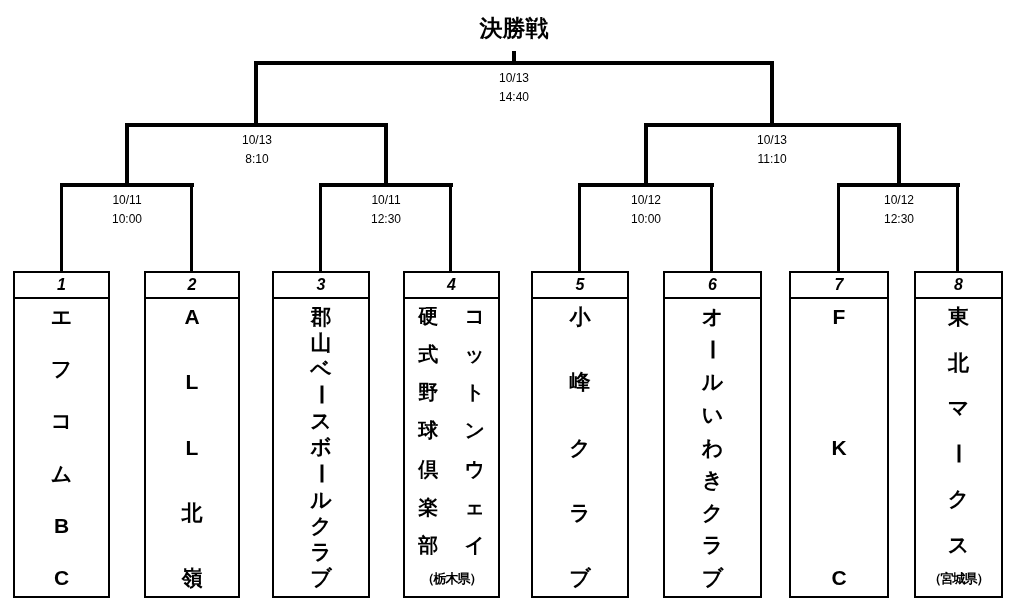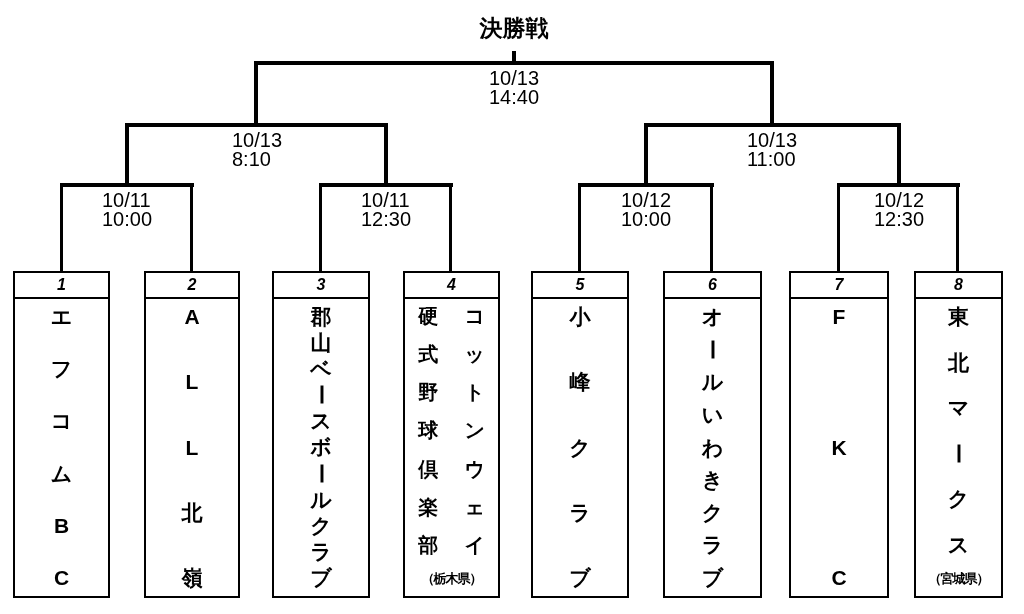--- a/index.html
+++ b/index.html
@@ -33,21 +33,22 @@
   .hline, .vline {
     position: absolute;
     background: #000;
   }
   .hline { height: 4px; }
   .vline { width: 4px; }
   .tline { width: 3px; }
   .match-label {
     position: absolute;
     transform: translateX(-50%);
-    font-size: 20px;
+    text-align: center;
+    font-size: 12px;
     line-height: 19px;
     white-space: nowrap;
   }
   .team-box {
     position: absolute;
     top: 271px;
     height: 327px;
     border: 2px solid #000;
     box-sizing: border-box;
     background: #fff;
@@ -140,21 +141,21 @@
   <div class="match-label" style="left:514px; top:69px;">
     <div>10/13</div>
     <div>14:40</div>
   </div>
   <div class="match-label" style="left:257px; top:131px;">
     <div>10/13</div>
     <div>8:10</div>
   </div>
   <div class="match-label" style="left:772px; top:131px;">
     <div>10/13</div>
-    <div>11:00</div>
+    <div>11:10</div>
   </div>
   <div class="match-label" style="left:127px; top:191px;">
     <div>10/11</div>
     <div>10:00</div>
   </div>
   <div class="match-label" style="left:386px; top:191px;">
     <div>10/11</div>
     <div>12:30</div>
   </div>
   <div class="match-label" style="left:646px; top:191px;">

